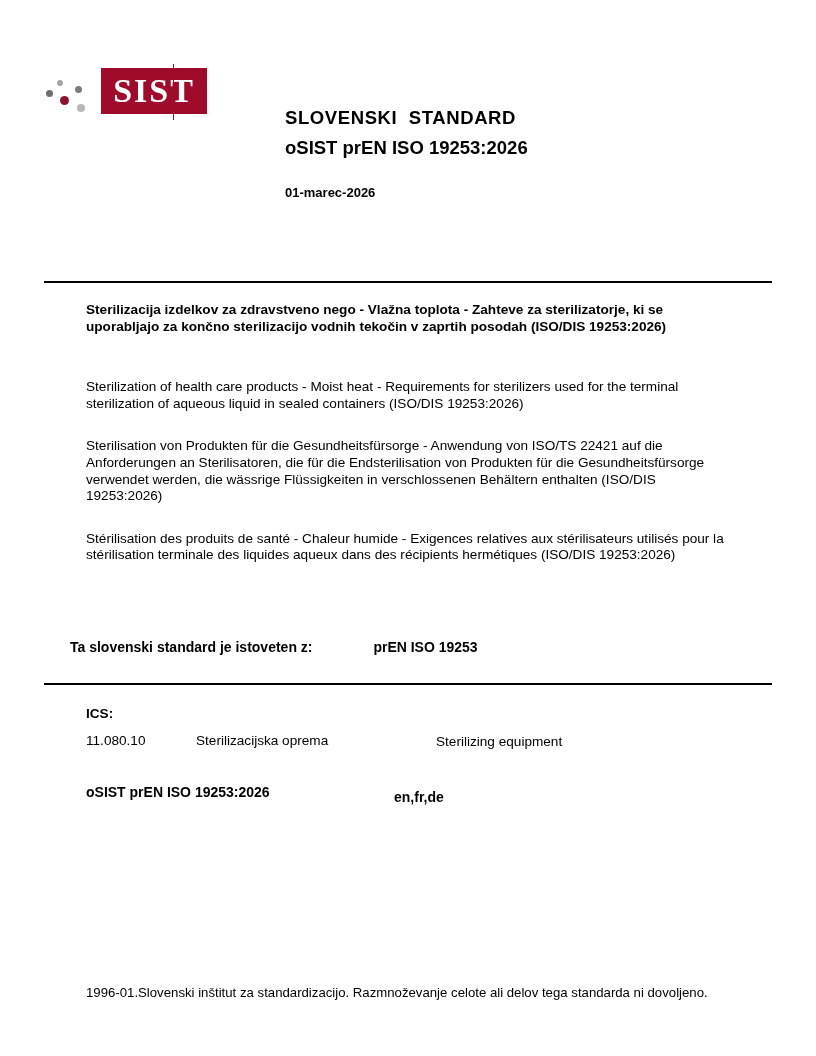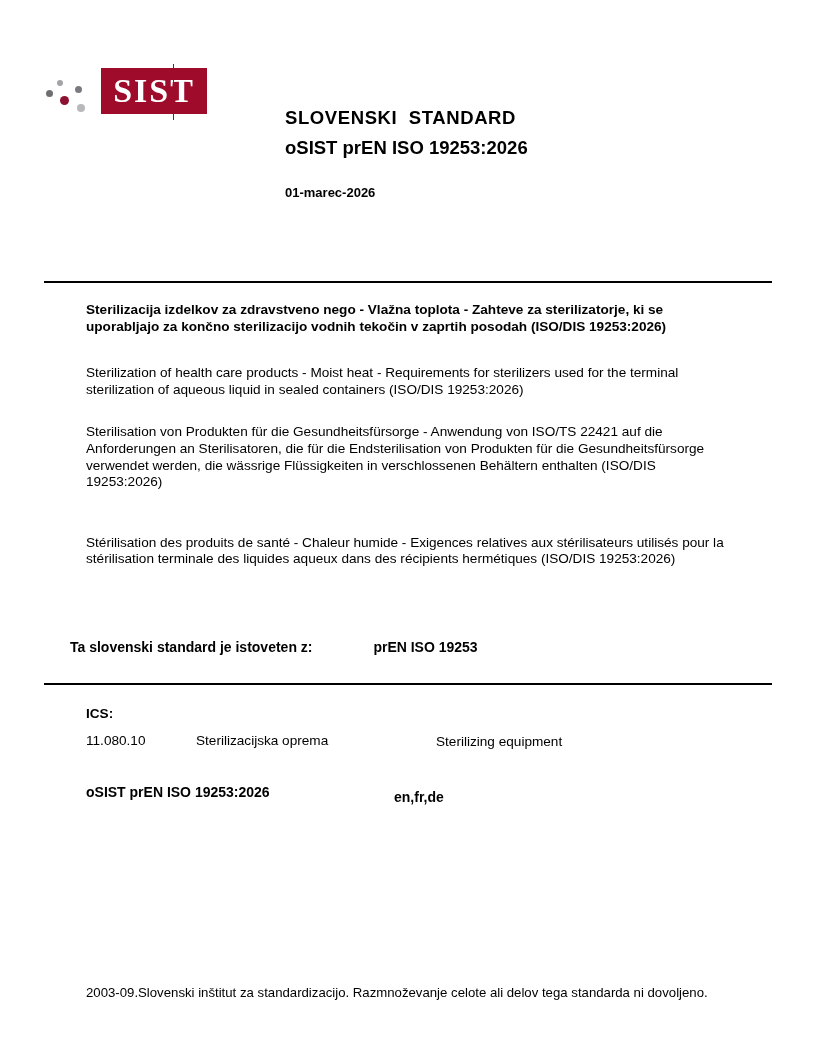--- a/index.html
+++ b/index.html
@@ -130,23 +130,23 @@
     width: 640px;
   }
   .para {
     font-size: 13.6px;
     line-height: 16.6px;
     color: #000;
     margin: 0 0 26px 0;
   }
   .para.bold {
     font-weight: bold;
-    margin-bottom: 30px;
-  }
-  .para.p-de { margin-bottom: 44px; }
+    margin-bottom: 44px;
+  }
+  .para.p-de { margin-bottom: 26px; }
 
   .identical {
     position: absolute;
     left: 70px;
     top: 639px;
     font-size: 14px;
     font-weight: bold;
     color: #000;
   }
   .identical .lbl { display: inline-block; }
@@ -247,15 +247,15 @@
     <span class="c1">11.080.10</span>
     <span class="c2">Sterilizacijska oprema</span>
     <span class="c3">Sterilizing equipment</span>
   </div>
 
   <div class="doc-row">
     <span class="c1">oSIST prEN ISO 19253:2026</span>
     <span class="c2">en,fr,de</span>
   </div>
 
-  <div class="footer">2003-09.Slovenski inštitut za standardizacijo. Razmnoževanje celote ali delov tega standarda ni dovoljeno.</div>
+  <div class="footer">1996-01.Slovenski inštitut za standardizacijo. Razmnoževanje celote ali delov tega standarda ni dovoljeno.</div>
 
 </div>
 
 </body></html>

